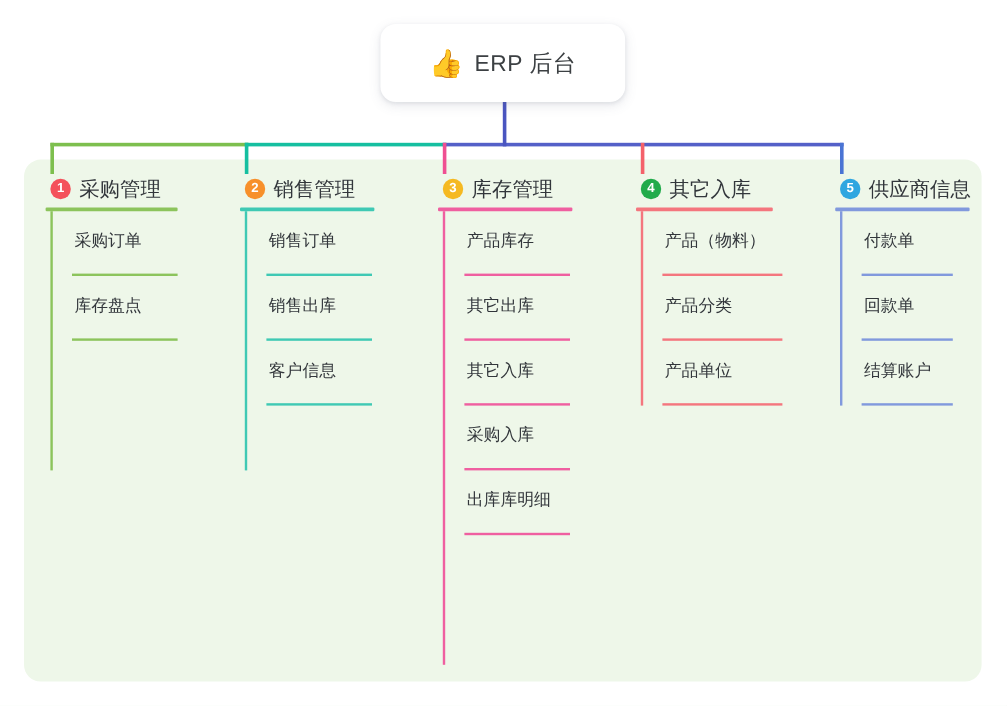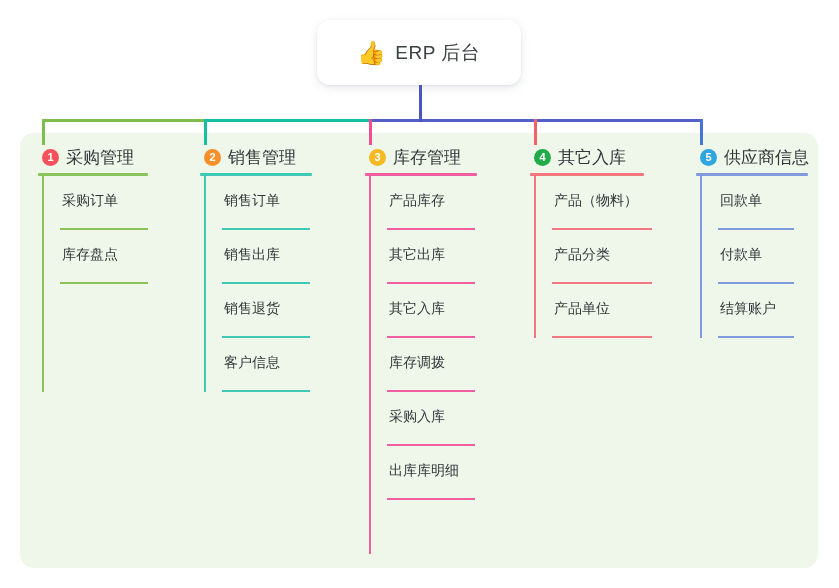--- a/index.html
+++ b/index.html
@@ -191,24 +191,20 @@
           <div class="spine" style="background: rgb(63, 201, 180); height: 216px;"></div>
           <div class="item">
             <span class="item-label">销售订单</span>
             <div class="item-rule" style="background: rgb(63, 201, 180); width: 88px;"></div>
           </div>
           <div class="item">
             <span class="item-label">销售出库</span>
             <div class="item-rule" style="background: rgb(63, 201, 180); width: 88px;"></div>
           </div>
           <div class="item">
-            <span class="item-label">销售退货</span>
-            <div class="item-rule" style="background: rgb(63, 201, 180); width: 88px;"></div>
-          </div>
-          <div class="item">
             <span class="item-label">客户信息</span>
             <div class="item-rule" style="background: rgb(63, 201, 180); width: 88px;"></div>
           </div>
         </div>
       </div>
       <div class="column" style="left: 365px;">
         <div class="col-header">
           <span class="badge" style="background: rgb(245, 185, 33);">3</span>
           <span class="col-title">库存管理</span>
         </div>
@@ -221,24 +217,20 @@
           </div>
           <div class="item">
             <span class="item-label">其它出库</span>
             <div class="item-rule" style="background: rgb(239, 95, 160); width: 88px;"></div>
           </div>
           <div class="item">
             <span class="item-label">其它入库</span>
             <div class="item-rule" style="background: rgb(239, 95, 160); width: 88px;"></div>
           </div>
           <div class="item">
-            <span class="item-label">库存调拨</span>
-            <div class="item-rule" style="background: rgb(239, 95, 160); width: 88px;"></div>
-          </div>
-          <div class="item">
             <span class="item-label">采购入库</span>
             <div class="item-rule" style="background: rgb(239, 95, 160); width: 88px;"></div>
           </div>
           <div class="item">
             <span class="item-label">出库库明细</span>
             <div class="item-rule" style="background: rgb(239, 95, 160); width: 88px;"></div>
           </div>
         </div>
       </div>
       <div class="column" style="left: 530px;">
@@ -265,28 +257,28 @@
       </div>
       <div class="column" style="left: 696px;">
         <div class="col-header">
           <span class="badge" style="background: rgb(47, 166, 224);">5</span>
           <span class="col-title">供应商信息</span>
         </div>
         <div class="header-rule" style="background: rgb(129, 153, 221); width: 112px;"></div>
         <div class="col-body">
           <div class="spine" style="background: rgb(129, 153, 221); height: 162px;"></div>
           <div class="item">
+            <span class="item-label">付款单</span>
+            <div class="item-rule" style="background: rgb(129, 153, 221); width: 76px;"></div>
+          </div>
+          <div class="item">
             <span class="item-label">回款单</span>
             <div class="item-rule" style="background: rgb(129, 153, 221); width: 76px;"></div>
           </div>
           <div class="item">
-            <span class="item-label">付款单</span>
-            <div class="item-rule" style="background: rgb(129, 153, 221); width: 76px;"></div>
-          </div>
-          <div class="item">
             <span class="item-label">结算账户</span>
             <div class="item-rule" style="background: rgb(129, 153, 221); width: 76px;"></div>
           </div>
         </div>
       </div>
     </div>
 
 </div>
 
 </body></html>

